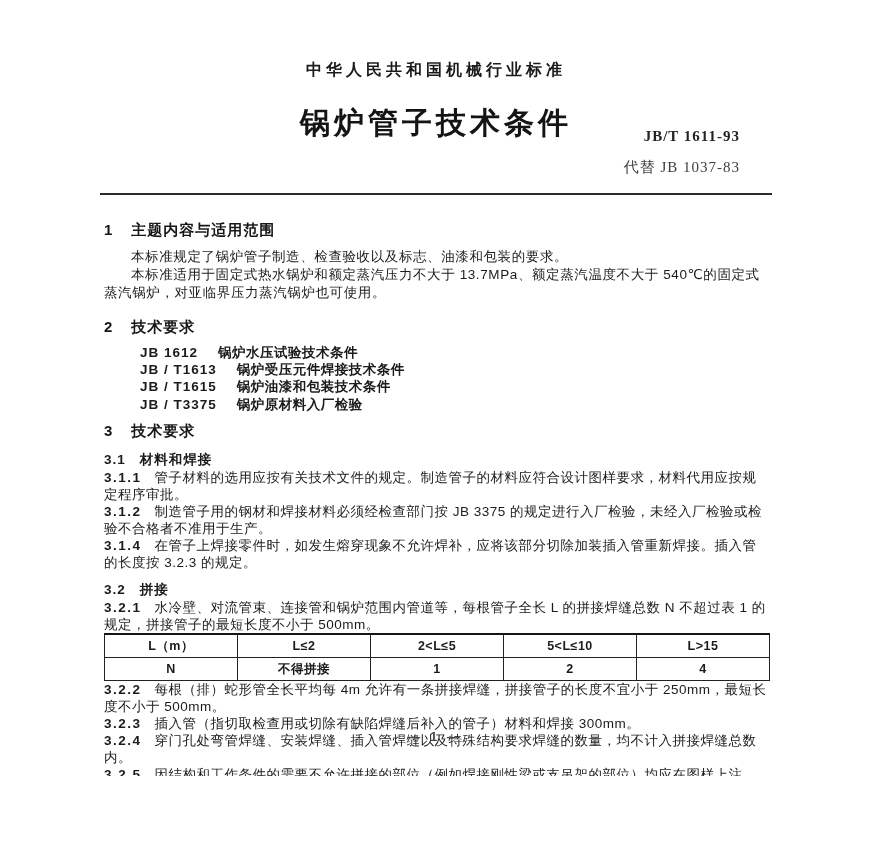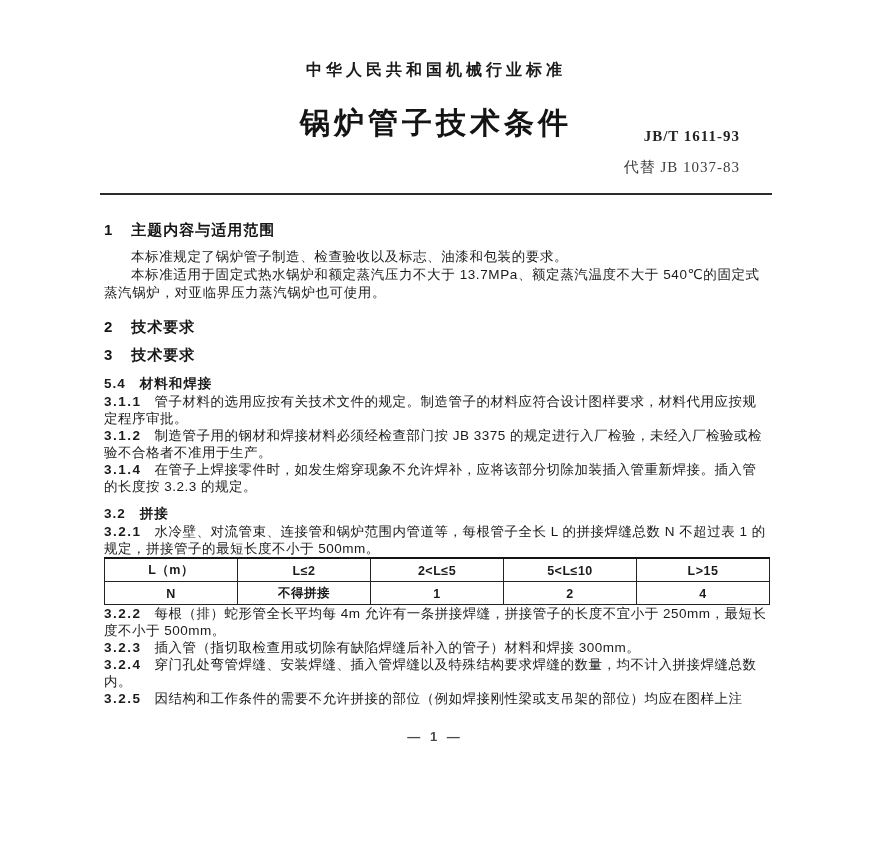--- a/index.html
+++ b/index.html
@@ -139,24 +139,30 @@
     </div>
   </header>
 
   <main class="doc-body">
 
     <h2 class="sec-h"><span class="sec-no">1</span><span>主题内容与适用范围</span></h2>
     <p class="indent">本标准规定了锅炉管子制造、检查验收以及标志、油漆和包装的要求。</p>
     <p class="indent">本标准适用于固定式热水锅炉和额定蒸汽压力不大于 13.7MPa、额定蒸汽温度不大于 540℃的固定式蒸汽锅炉，对亚临界压力蒸汽锅炉也可使用。</p>
 
     <h2 class="sec-h sec-h2"><span class="sec-no">2</span><span>技术要求</span></h2>
+    <div class="refs">
+      <div class="ref-row"><span class="ref-code">JB 1612</span><span class="ref-name">锅炉水压试验技术条件</span></div>
+      <div class="ref-row"><span class="ref-code">JB / T1613</span><span class="ref-name">锅炉受压元件焊接技术条件</span></div>
+      <div class="ref-row"><span class="ref-code">JB / T1615</span><span class="ref-name">锅炉油漆和包装技术条件</span></div>
+      <div class="ref-row"><span class="ref-code">JB / T3375</span><span class="ref-name">锅炉原材料入厂检验</span></div>
+    </div>
 
     <h2 class="sec-h sec-h3"><span class="sec-no">3</span><span>技术要求</span></h2>
 
-    <h3 class="sub-h"><span class="sec-no">5.4</span><span>材料和焊接</span></h3>
+    <h3 class="sub-h"><span class="sec-no">3.1</span><span>材料和焊接</span></h3>
 
     <p class="clause"><span class="c-no">3.1.1</span><span class="c-text">管子材料的选用应按有关技术文件的规定。制造管子的材料应符合设计图样要求，材料代用应按规定程序审批。</span></p>
     <p class="clause"><span class="c-no">3.1.2</span><span class="c-text">制造管子用的钢材和焊接材料必须经检查部门按 JB 3375 的规定进行入厂检验，未经入厂检验或检验不合格者不准用于生产。</span></p>
     <p class="clause"><span class="c-no">3.1.4</span><span class="c-text">在管子上焊接零件时，如发生熔穿现象不允许焊补，应将该部分切除加装插入管重新焊接。插入管的长度按 3.2.3 的规定。</span></p>
 
     <h3 class="sub-h"><span class="sec-no">3.2</span><span>拼接</span></h3>
 
     <p class="clause"><span class="c-no">3.2.1</span><span class="c-text">水冷壁、对流管束、连接管和锅炉范围内管道等，每根管子全长 L 的拼接焊缝总数 N 不超过表 1 的规定，拼接管子的最短长度不小于 500mm。</span></p>
 
     <table class="t1">

